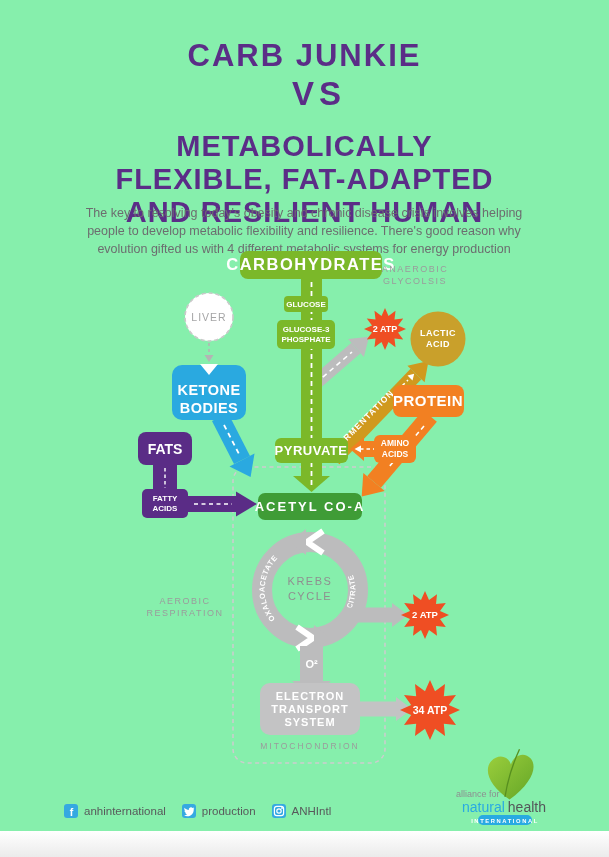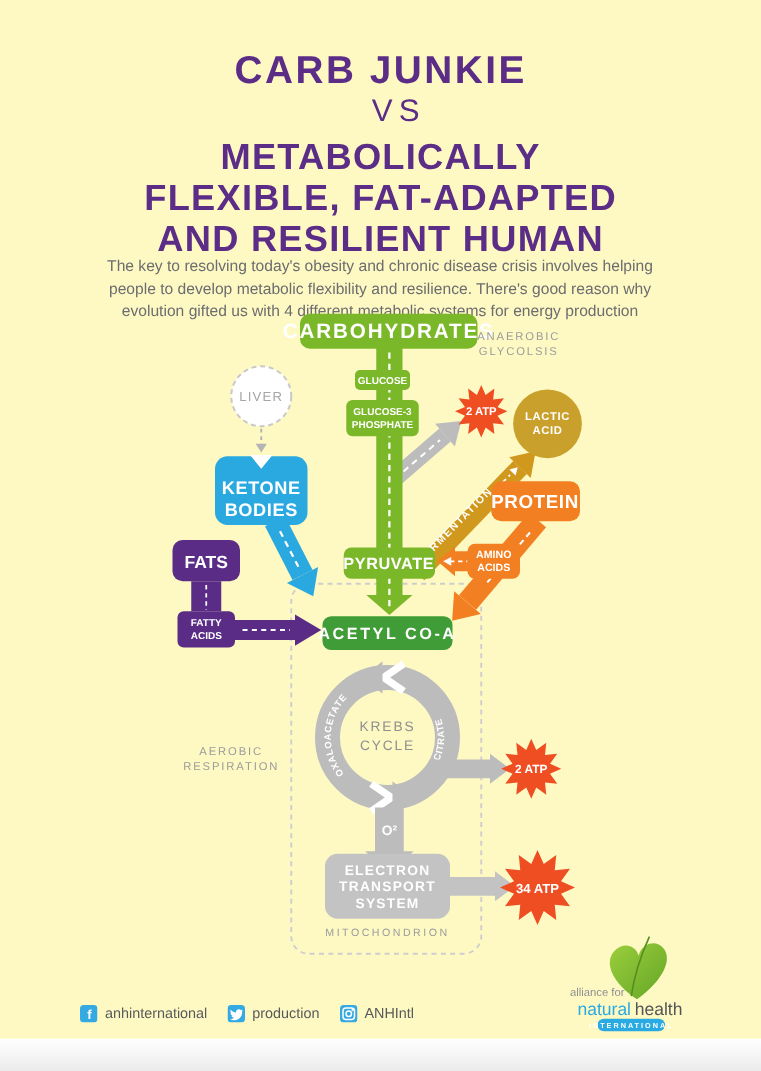--- a/index.html
+++ b/index.html
@@ -1,24 +1,24 @@
 <!DOCTYPE html>
 <html><head>
 <meta charset="utf-8">
 <style>
   html,body{margin:0;padding:0;background:#fff;}
-  .page{position:relative;width:609px;height:857px;background:#fef9c3;overflow:hidden;
+  .page{position:relative;width:609px;height:857px;background:#86efac;overflow:hidden;
         font-family:"Liberation Sans",sans-serif;}
   .page-bottom-shade{position:absolute;left:0;right:0;bottom:0;height:26px;
         background:linear-gradient(#ffffff,#ebebeb);}
   
   .hdr{position:absolute;top:40px;left:0;width:609px;text-align:center;color:#5b2d87;}
   .t1{font-size:31px;font-weight:bold;letter-spacing:2px;line-height:1;}
-  .tvs{font-size:25px;font-weight:400;letter-spacing:5px;margin-top:6px;line-height:1;margin-left:29px;}
-  .t2{font-size:29px;font-weight:bold;letter-spacing:1px;line-height:1.13;margin-top:8px;}
+  .tvs{font-size:33px;font-weight:700;letter-spacing:5px;margin-top:6px;line-height:1;margin-left:29px;}
+  .t2{font-size:29px;font-weight:bold;letter-spacing:1px;line-height:1.13;margin-top:20px;}
   .intro{position:absolute;top:204px;left:84px;width:440px;text-align:center;
          font-size:12.5px;line-height:1.45;color:#6c6d6f;}
   
   svg.diag{position:absolute;top:248px;left:0;}
   svg text{font-family:"Liberation Sans",sans-serif;}
   
   .website{position:absolute;left:64px;top:784px;font-size:13px;font-weight:bold;color:#4c4c4e;}
   .social{position:absolute;left:64px;top:804px;display:flex;gap:16px;align-items:center;}
   .soc{display:flex;align-items:center;gap:6px;font-size:11.5px;color:#58595b;}
   .logo-svg{position:absolute;left:440px;top:726px;}

